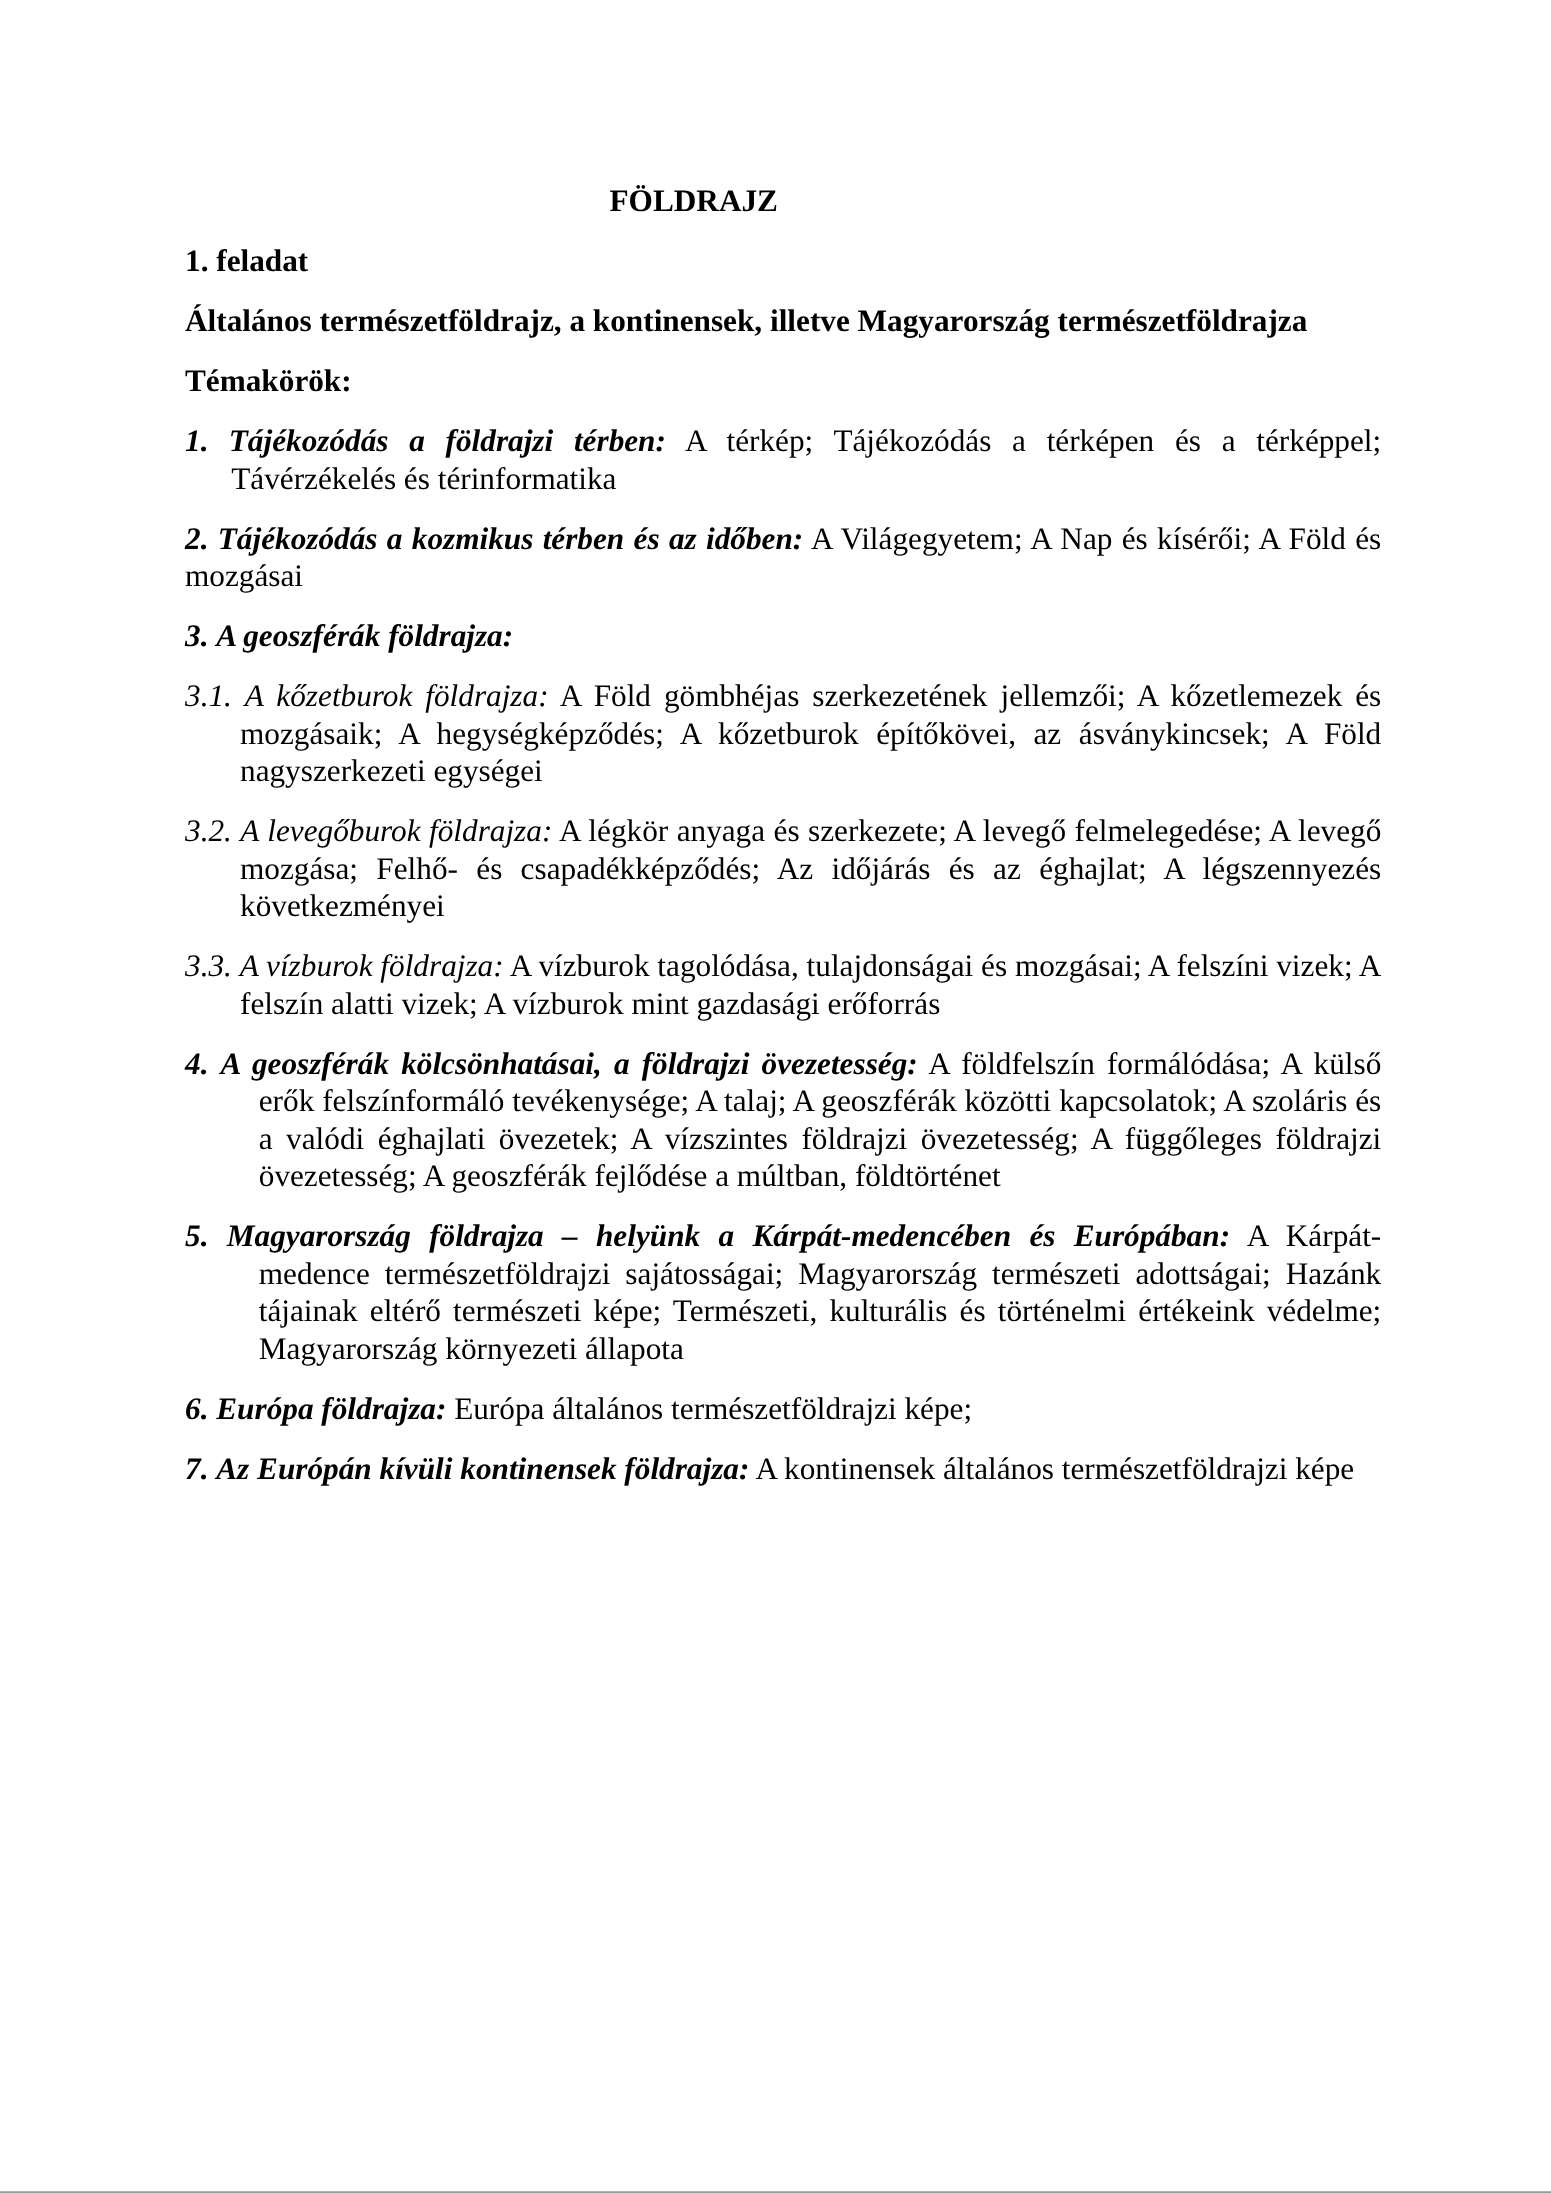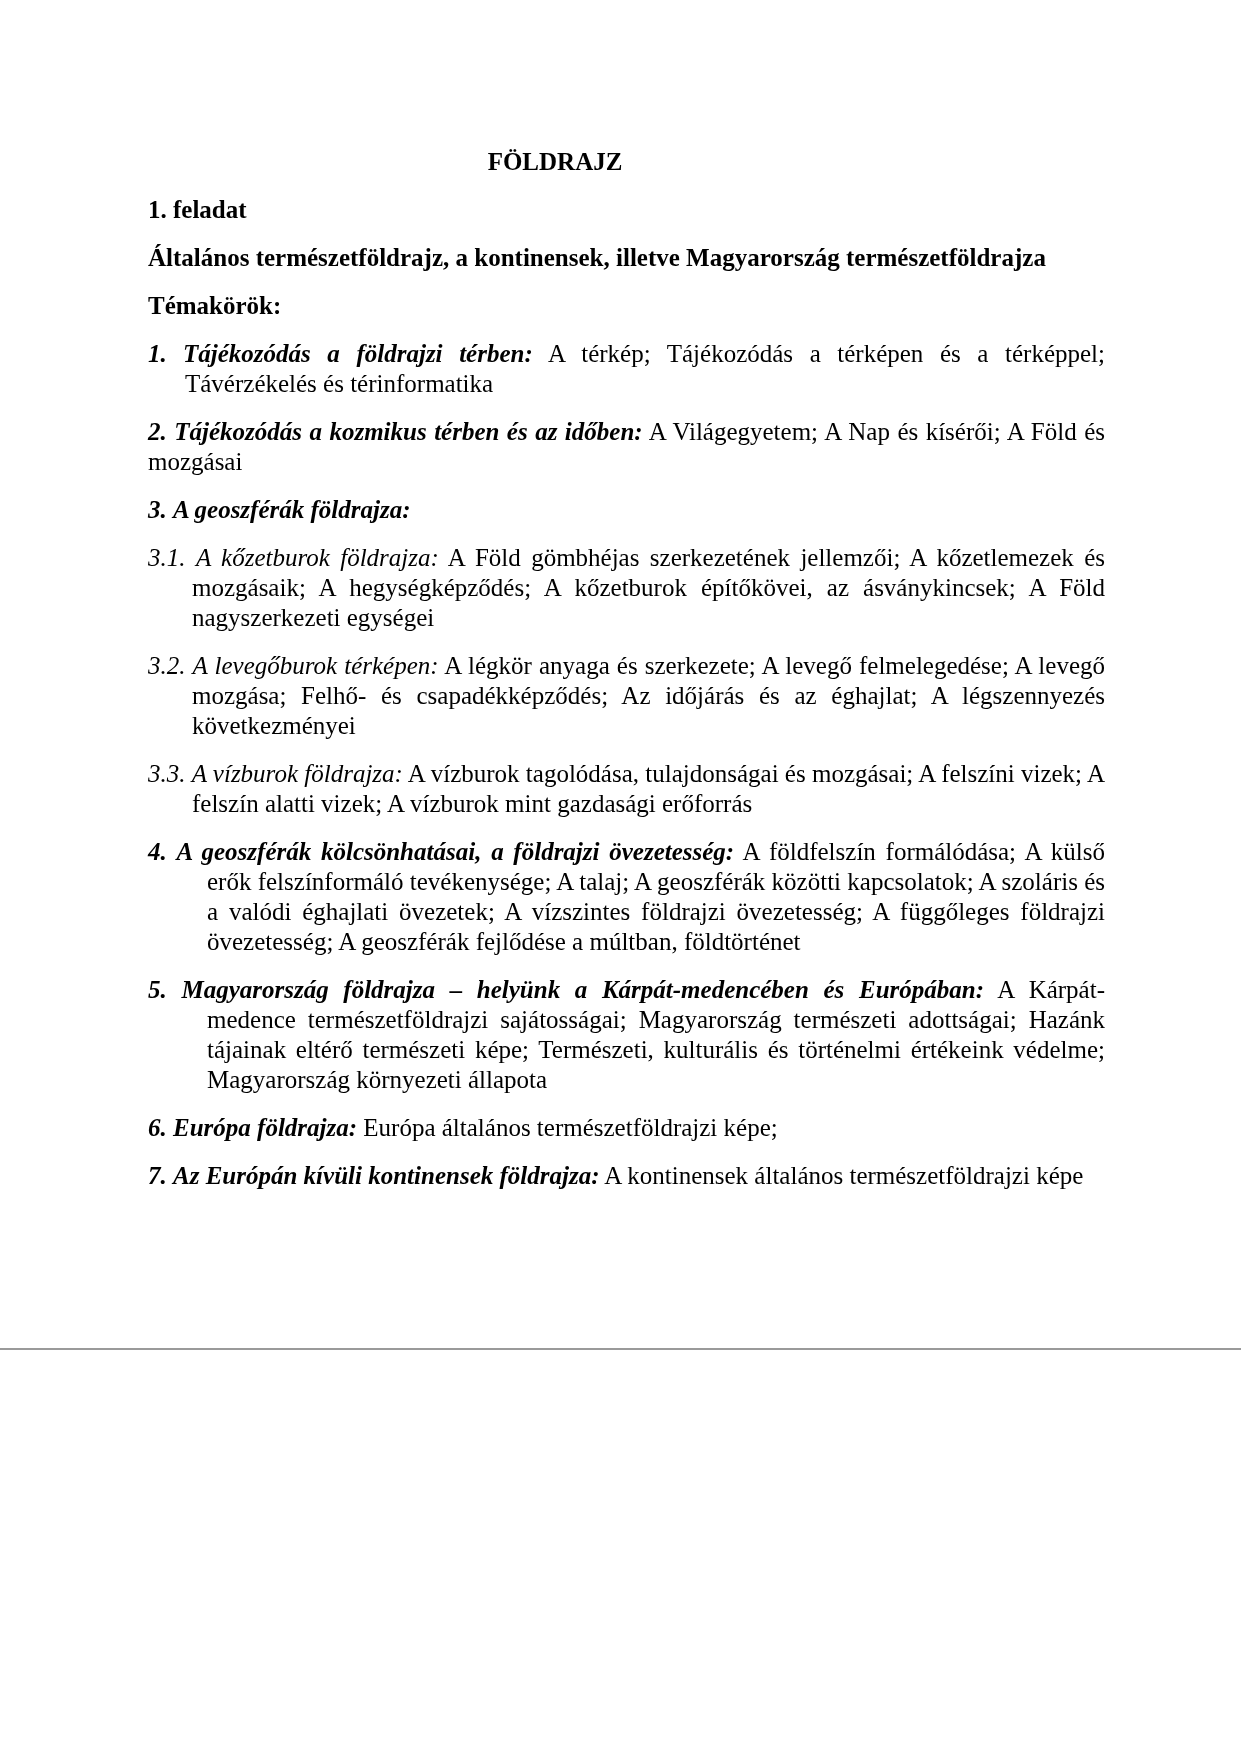--- a/index.html
+++ b/index.html
@@ -1,19 +1,19 @@
 <!DOCTYPE html>
 <html><head>
 <meta charset="utf-8">
 <style>
   html, body { margin: 0; padding: 0; background: #ffffff; }
   .page {
     position: relative;
     width: 1241px;
-    height: 1350px;
+    height: 1755px;
     background: #ffffff;
     font-family: "Liberation Serif", "DejaVu Serif", serif;
     font-size: 25px;
     line-height: 30px;
     color: #000000;
     overflow: hidden;
   }
   .content {
     position: absolute;
     left: 148px;
@@ -61,21 +61,21 @@
     <p class="bold">Témakörök:</p>
 
     <p class="item hang37"><span class="bi tab">1.</span><span class="bi">Tájékozódás a földrajzi térben:</span> <span>A térkép; Tájékozódás a térképen és a térképpel; Távérzékelés és térinformatika</span></p>
 
     <p class="item"><span class="bi">2.</span> <span class="bi">Tájékozódás a kozmikus térben és az időben:</span> <span>A Világegyetem; A Nap és kísérői; A Föld és mozgásai</span></p>
 
     <p class="item"><span class="bi">3.</span> <span class="bi">A geoszférák földrajza:</span></p>
 
     <p class="sub"><span class="it">3.1.</span> <span class="it">A kőzetburok földrajza:</span> <span>A Föld gömbhéjas szerkezetének jellemzői; A kőzetlemezek és mozgásaik; A hegységképződés; A kőzetburok építőkövei, az ásványkincsek; A Föld nagyszerkezeti egységei</span></p>
 
-    <p class="sub"><span class="it">3.2.</span> <span class="it">A levegőburok térképen:</span> <span>A légkör anyaga és szerkezete; A levegő felmelegedése; A levegő mozgása; Felhő- és csapadékképződés; Az időjárás és az éghajlat; A légszennyezés következményei</span></p>
+    <p class="sub"><span class="it">3.2.</span> <span class="it">A levegőburok földrajza:</span> <span>A légkör anyaga és szerkezete; A levegő felmelegedése; A levegő mozgása; Felhő- és csapadékképződés; Az időjárás és az éghajlat; A légszennyezés következményei</span></p>
 
     <p class="sub"><span class="it">3.3.</span> <span class="it">A vízburok földrajza:</span> <span>A vízburok tagolódása, tulajdonságai és mozgásai; A felszíni vizek; A felszín alatti vizek; A vízburok mint gazdasági erőforrás</span></p>
 
     <p class="item hang59"><span class="bi">4.</span> <span class="bi">A geoszférák kölcsönhatásai, a földrajzi övezetesség:</span> <span>A földfelszín formálódása; A külső erők felszínformáló tevékenysége; A talaj; A geoszférák közötti kapcsolatok; A szoláris és a valódi éghajlati övezetek; A vízszintes földrajzi övezetesség; A függőleges földrajzi övezetesség; A geoszférák fejlődése a múltban, földtörténet</span></p>
 
     <p class="item hang59"><span class="bi">5.</span> <span class="bi">Magyarország földrajza – helyünk a Kárpát-medencében és Európában:</span> <span>A Kárpát-medence természetföldrajzi sajátosságai; Magyarország természeti adottságai; Hazánk tájainak eltérő természeti képe; Természeti, kulturális és történelmi értékeink védelme; Magyarország környezeti állapota</span></p>
 
     <p class="item"><span class="bi">6.</span> <span class="bi">Európa földrajza:</span> <span>Európa általános természetföldrajzi képe;</span></p>
 
     <p class="item"><span class="bi">7.</span> <span class="bi">Az Európán kívüli kontinensek földrajza:</span> <span>A kontinensek általános természetföldrajzi képe</span></p>

